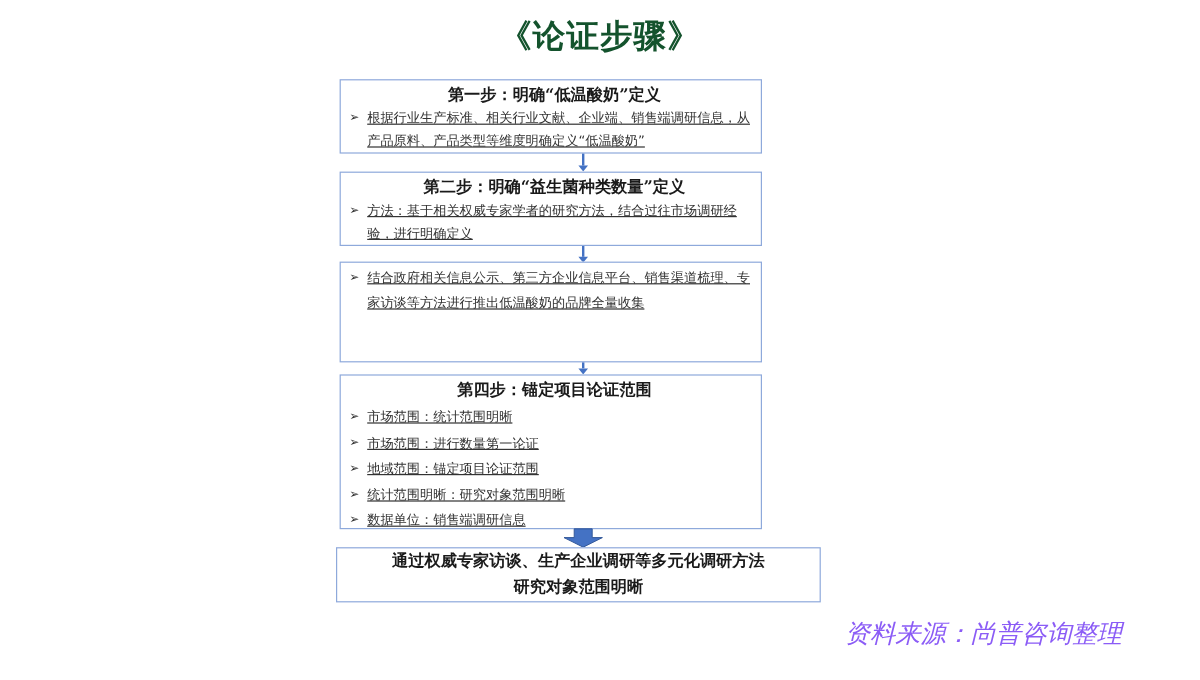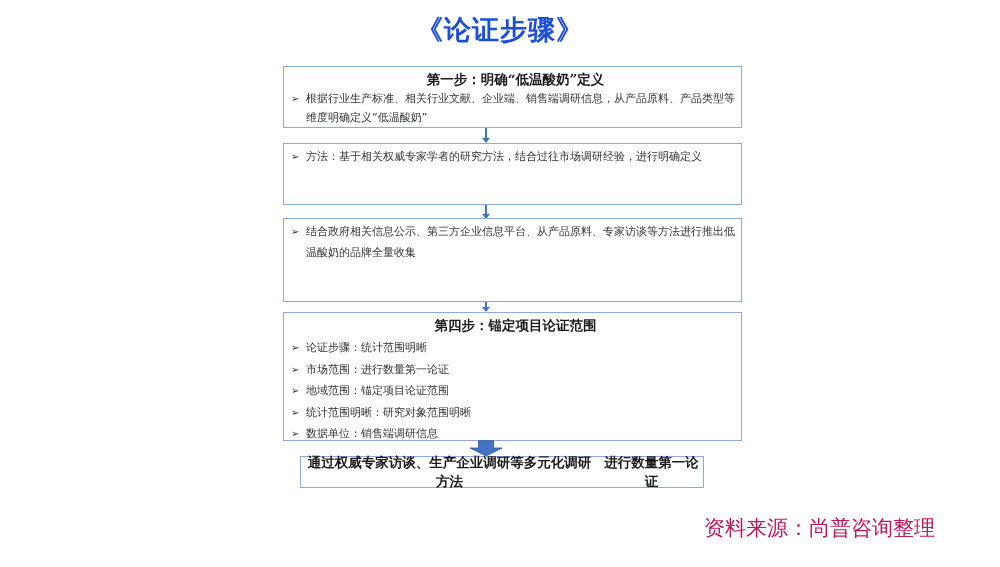--- a/index.html
+++ b/index.html
@@ -13,27 +13,27 @@
     font-family: "DejaVu Sans", sans-serif;
     color: #262626;
   }
   .title {
     position: absolute;
     top: 12px; left: 0; right: 0;
     text-align: center;
     font-family: "DejaVu Serif", serif;
     font-size: 27px;
     font-weight: bold;
-    color: #1d4ed8;
+    color: #14532d;
     letter-spacing: 1px;
   }
   .box {
     position: absolute;
     left: 283px;
-    width: 459px;
+    width: 352px;
     border: 1.5px solid #8EA9DB;
     background: #ffffff;
     padding: 3px 1px 0 7px;
   }
   .box-1 { top: 66px;  height: 62px; }
   .box-2 { top: 143px; height: 62px; }
   .box-3 { top: 218px; height: 84px; }
   .box-4 { top: 312px; height: 129px; }
   .heading {
     text-align: center;
@@ -52,21 +52,21 @@
     line-height: 19px;
     color: #333333;
   }
   .box-3 .bullet { line-height: 20.5px; }
   .box-4 .bullet { line-height: 21.5px; }
   .bullet .glyph {
     flex: 0 0 15px;
     font-size: 10px;
     color: #333333;
   }
-  .bullet .btext { flex: 1; }
+  .bullet .btext { flex: 1; text-decoration: underline; }
   .connector {
     position: absolute;
     left: 485px;
     width: 1.5px;
     background: #4472C4;
   }
   .conn-1 { top: 128px; height: 10px; }
   .conn-2 { top: 205px; height: 9px; }
   .conn-3 { top: 302px; height: 5px; }
   .arrowhead {
@@ -82,47 +82,48 @@
   .head-3 { top: 306.5px; }
   .block-arrow {
     position: absolute;
     left: 462px;
     top: 440px;
     width: 48px;
     height: 17px;
   }
   .conclusion {
     position: absolute;
-    left: 300px;
+    left: 280px;
     top: 456px;
     width: 404px;
-    height: 32px;
+    height: 46px;
     border: 1.5px solid #8EA9DB;
     background: #ffffff;
     display: flex;
-    flex-direction: row;
+    flex-direction: column;
     justify-content: center;
     align-items: center;
     gap: 2px;
   }
   .conclusion .cline {
     font-family: "DejaVu Serif", serif;
     font-weight: bold;
     font-size: 13.5px;
     line-height: 19px;
     text-align: center;
     color: #1a1a1a;
   }
   .source {
     position: absolute;
     left: 704px;
     top: 514px;
     font-family: "DejaVu Serif", serif;
     font-size: 21px;
-    color: #be185d;
+    color: #8b5cf6;
+    font-style: italic;
   }
 </style>
 </head>
 <body>
 
 <div class="canvas">
 
   <div class="title">《论证步骤》</div>
 
   <section class="box box-1">
@@ -130,44 +131,45 @@
     <div class="bullet">
       <span class="glyph">➢</span>
       <span class="btext">根据行业生产标准、相关行业文献、企业端、销售端调研信息，从产品原料、产品类型等维度明确定义“低温酸奶”</span>
     </div>
   </section>
 
   <div class="connector conn-1"></div>
   <div class="arrowhead head-1"></div>
 
   <section class="box box-2">
+    <div class="heading">第二步：明确“益生菌种类数量”定义</div>
     <div class="bullet">
       <span class="glyph">➢</span>
       <span class="btext">方法：基于相关权威专家学者的研究方法，结合过往市场调研经验，进行明确定义</span>
     </div>
   </section>
 
   <div class="connector conn-2"></div>
   <div class="arrowhead head-2"></div>
 
   <section class="box box-3">
     <div class="bullet">
       <span class="glyph">➢</span>
-      <span class="btext">结合政府相关信息公示、第三方企业信息平台、从产品原料、专家访谈等方法进行推出低温酸奶的品牌全量收集</span>
+      <span class="btext">结合政府相关信息公示、第三方企业信息平台、销售渠道梳理、专家访谈等方法进行推出低温酸奶的品牌全量收集</span>
     </div>
   </section>
 
   <div class="connector conn-3"></div>
   <div class="arrowhead head-3"></div>
 
   <section class="box box-4">
     <div class="heading">第四步：锚定项目论证范围</div>
     <div class="bullet">
       <span class="glyph">➢</span>
-      <span class="btext">论证步骤：统计范围明晰</span>
+      <span class="btext">市场范围：统计范围明晰</span>
     </div>
     <div class="bullet">
       <span class="glyph">➢</span>
       <span class="btext">市场范围：进行数量第一论证</span>
     </div>
     <div class="bullet">
       <span class="glyph">➢</span>
       <span class="btext">地域范围：锚定项目论证范围</span>
     </div>
     <div class="bullet">
@@ -179,18 +181,18 @@
       <span class="btext">数据单位：销售端调研信息</span>
     </div>
   </section>
 
   <svg class="block-arrow" viewBox="0 0 48 17" xmlns="http://www.w3.org/2000/svg">
     <polygon points="16.5,0.7 31.5,0.7 31.5,8 40,8 24,16 8,8 16.5,8" fill="#4472C4" stroke="#2F5597" stroke-width="0.8"></polygon>
   </svg>
 
   <section class="conclusion">
     <div class="cline">通过权威专家访谈、生产企业调研等多元化调研方法</div>
-    <div class="cline">进行数量第一论证</div>
+    <div class="cline">研究对象范围明晰</div>
   </section>
 
   <div class="source">资料来源：尚普咨询整理</div>
 
 </div>
 
 </body></html>

